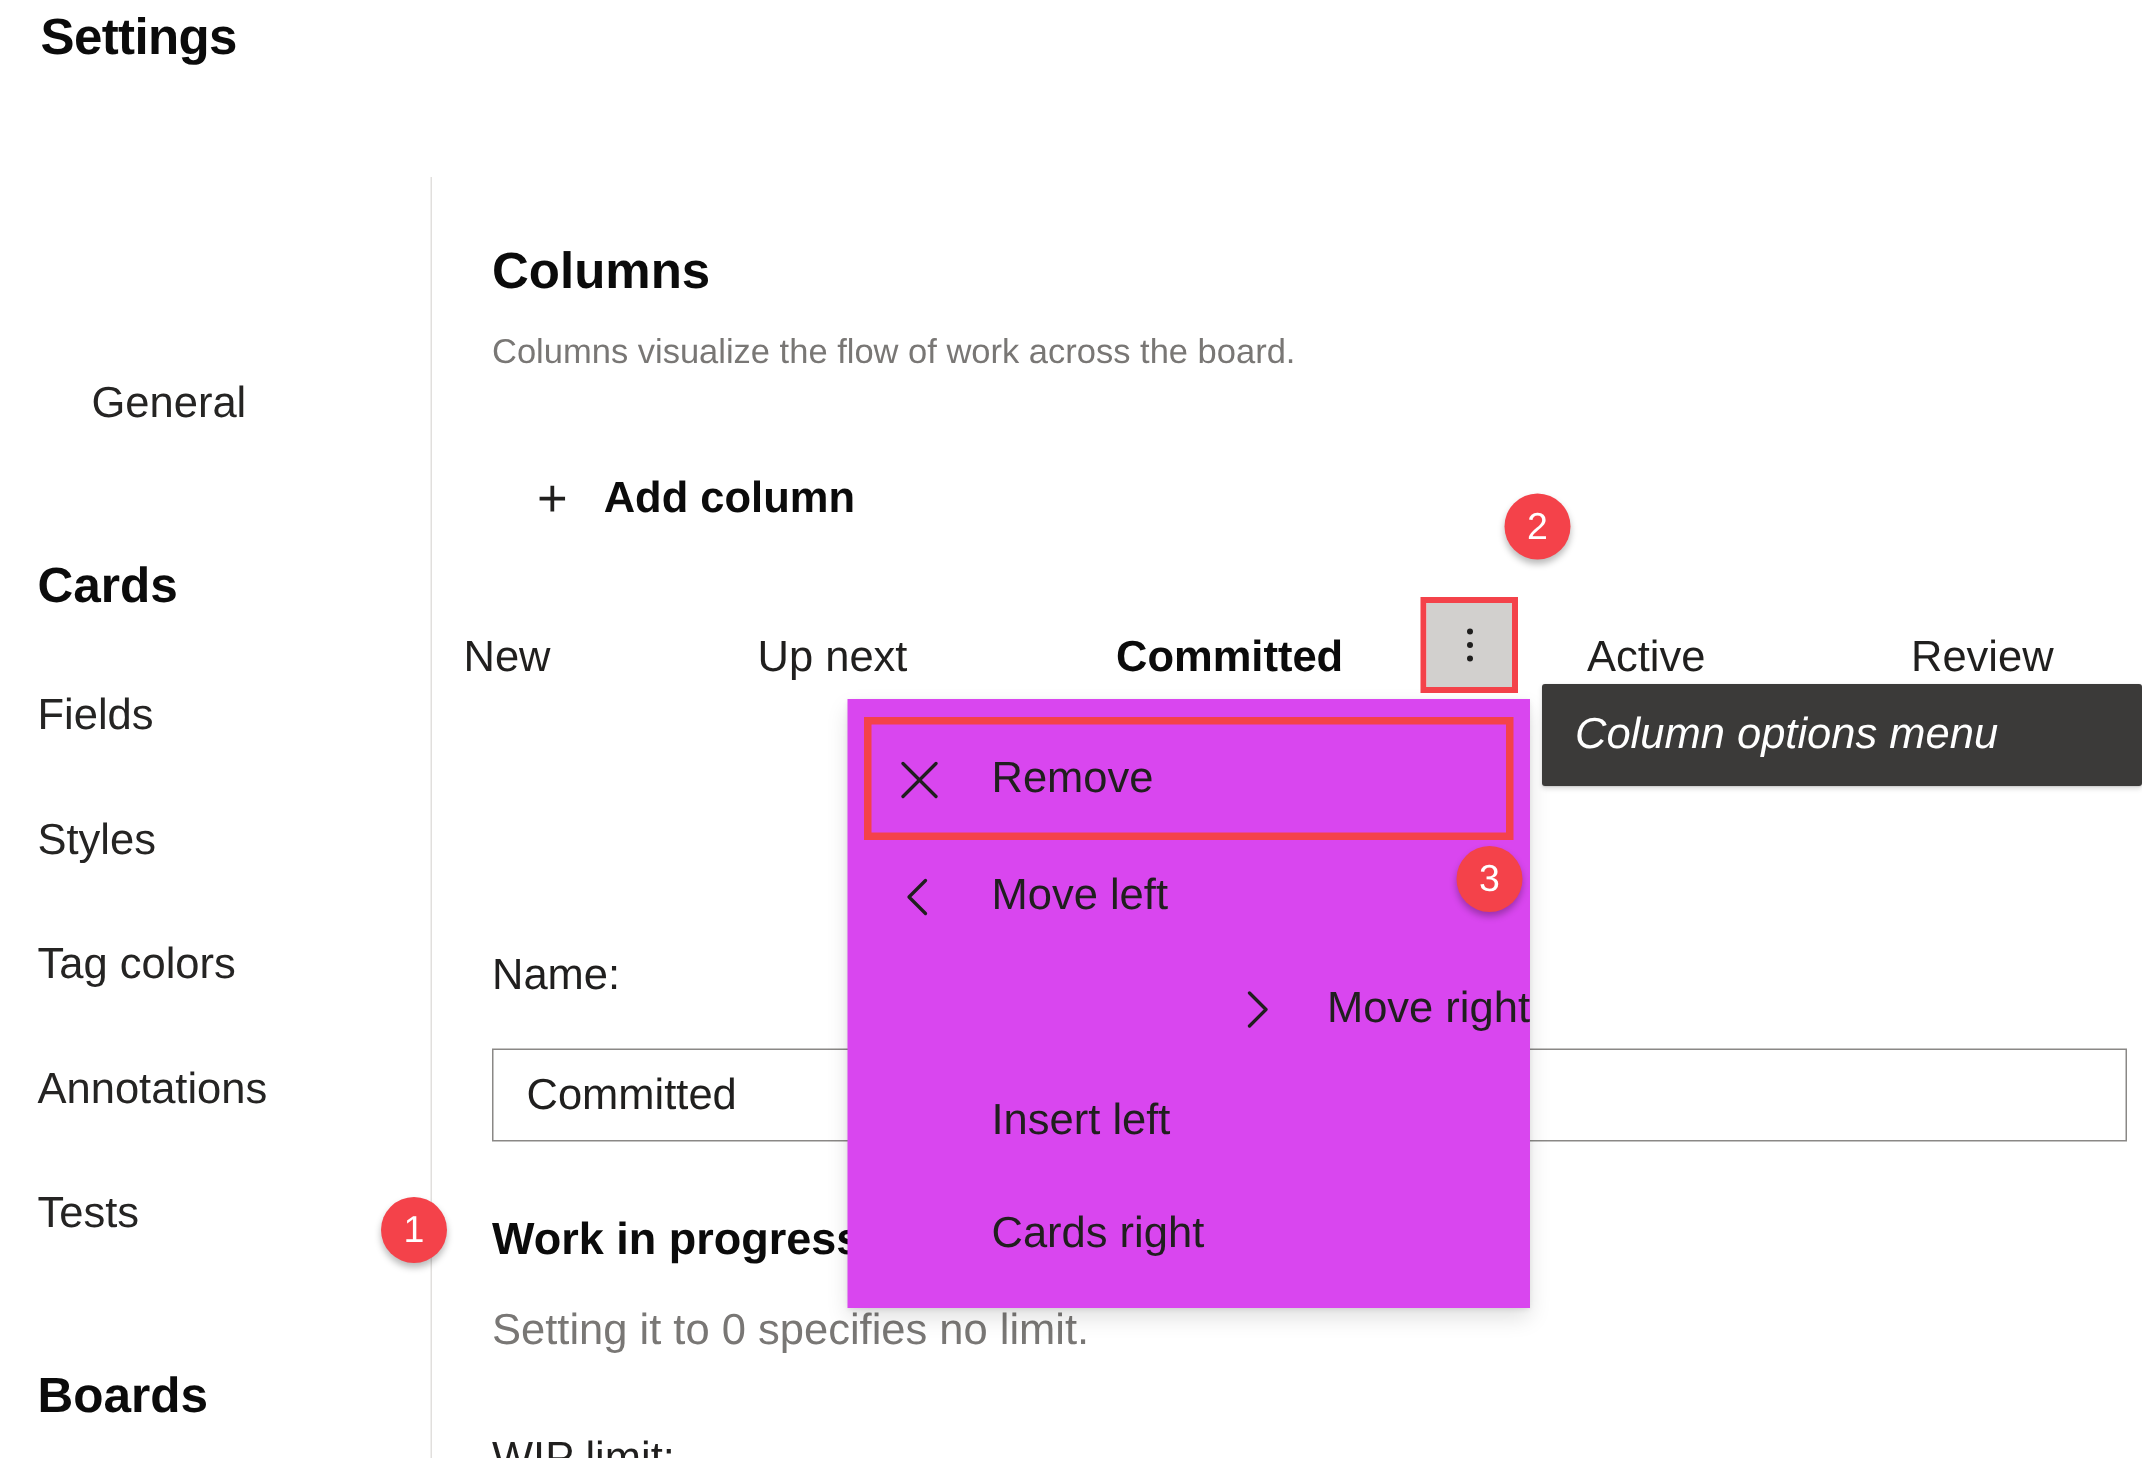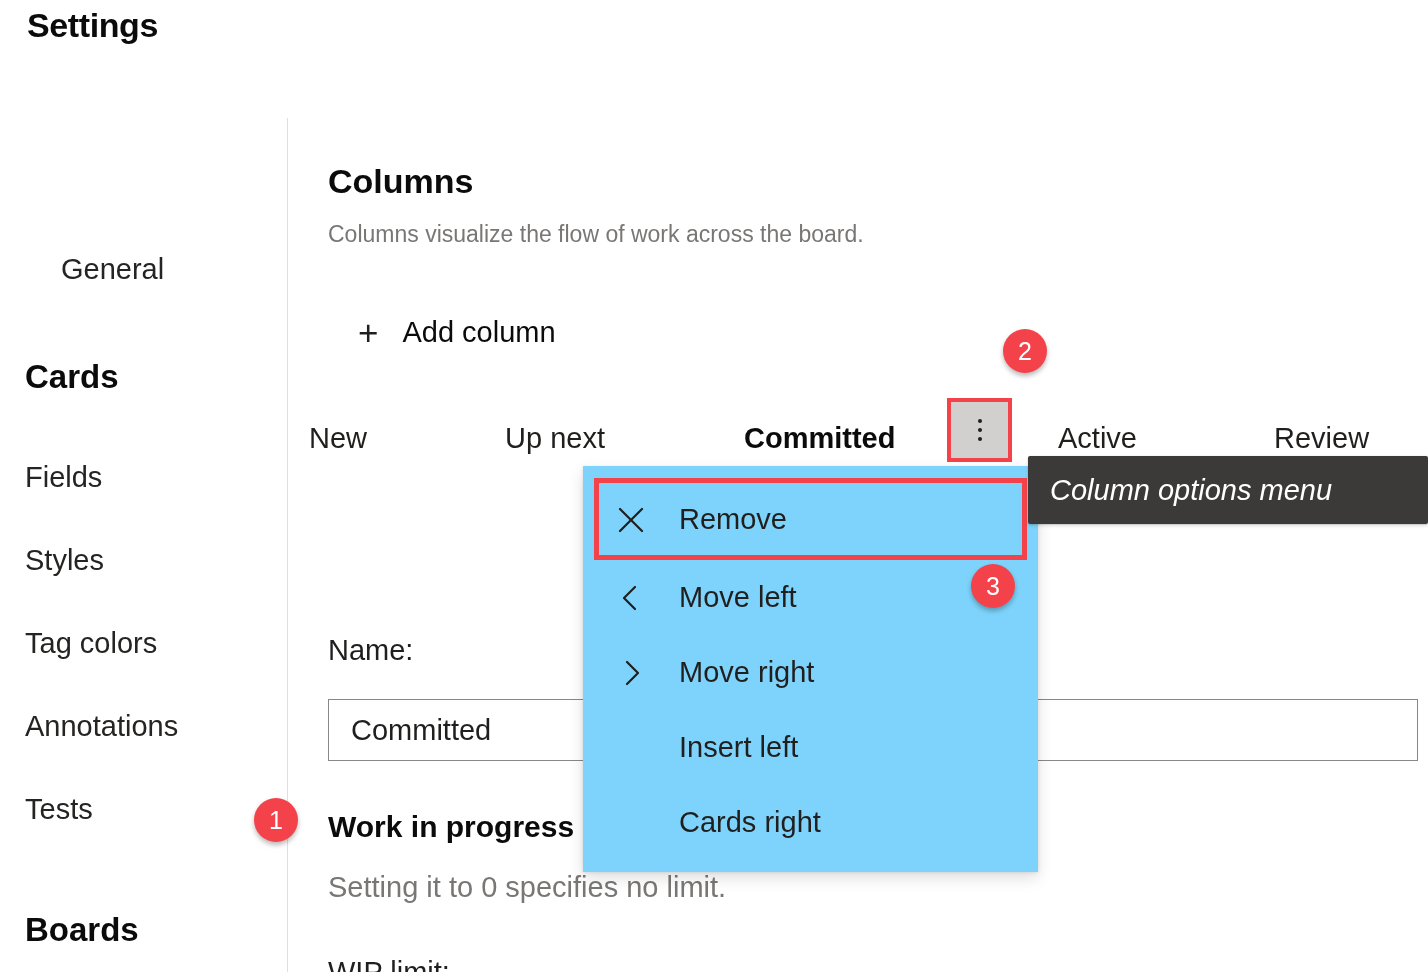--- a/index.html
+++ b/index.html
@@ -58,21 +58,21 @@
   .nav-group {
     position: absolute;
     left: 25px;
     font-size: 33px;
     font-weight: 700;
     color: #0b0b0b;
     white-space: nowrap;
     line-height: 1;
   }
   #nav-general   { top: 137px; margin-left: 36px; }
-  #group-cards   { top: 242px; }
+  #group-cards   { top: 255px; }
   #nav-fields    { top: 345px; }
   #nav-styles    { top: 428px; }
   #nav-tagcolors { top: 511px; }
   #nav-annot     { top: 594px; }
   #nav-tests     { top: 677px; }
   #group-boards  { top: 795px; }
 
   
   #main {
     position: absolute;
@@ -114,21 +114,21 @@
   }
   #add-column-icon {
     font-size: 35px;
     font-weight: 300;
     color: #201f1e;
     line-height: 1;
     display: block;
   }
   #add-column-label {
     font-size: 29px;
-    font-weight: 400;
+    font-weight: 700;
     color: #0b0b0b;
     line-height: 1;
     white-space: nowrap;
   }
 
   
   #tabs-row {
     position: absolute;
     left: 0;
     top: 290px;
@@ -280,24 +280,23 @@
     white-space: nowrap;
   }
 
   
   #dropdown {
     position: absolute;
     left: 565px;
     top: 466px;
     width: 455px;
     height: 406px;
-    background: #7dd3fc;
+    background: #d946ef;
     box-shadow: 0 6.4px 14.4px rgba(0,0,0,0.13), 0 1.2px 3.6px rgba(0,0,0,0.11);
     z-index: 35;
-    margin-left: 18px;
   }
   .menu-item {
     position: absolute;
     left: 0;
     width: 455px;
     height: 75px;
     display: flex;
     align-items: center;
     cursor: pointer;
     box-sizing: border-box;
@@ -310,21 +309,21 @@
     flex: none;
   }
   .menu-item .mi-label {
     font-size: 29px;
     color: #201f1e;
     white-space: nowrap;
     line-height: 1;
   }
   #mi-remove  { top: 16px; }
   #mi-mleft   { top: 94px; }
-  #mi-mright  { top: 169px; }
+  #mi-mright  { top: 169px; justify-content: flex-end; }
   #mi-ileft   { top: 244px; }
   #mi-iright  { top: 319px; }
 
   
   #remove-callout {
     position: absolute;
     left: 11px;
     top: 12px;
     width: 433px;
     height: 82px;

